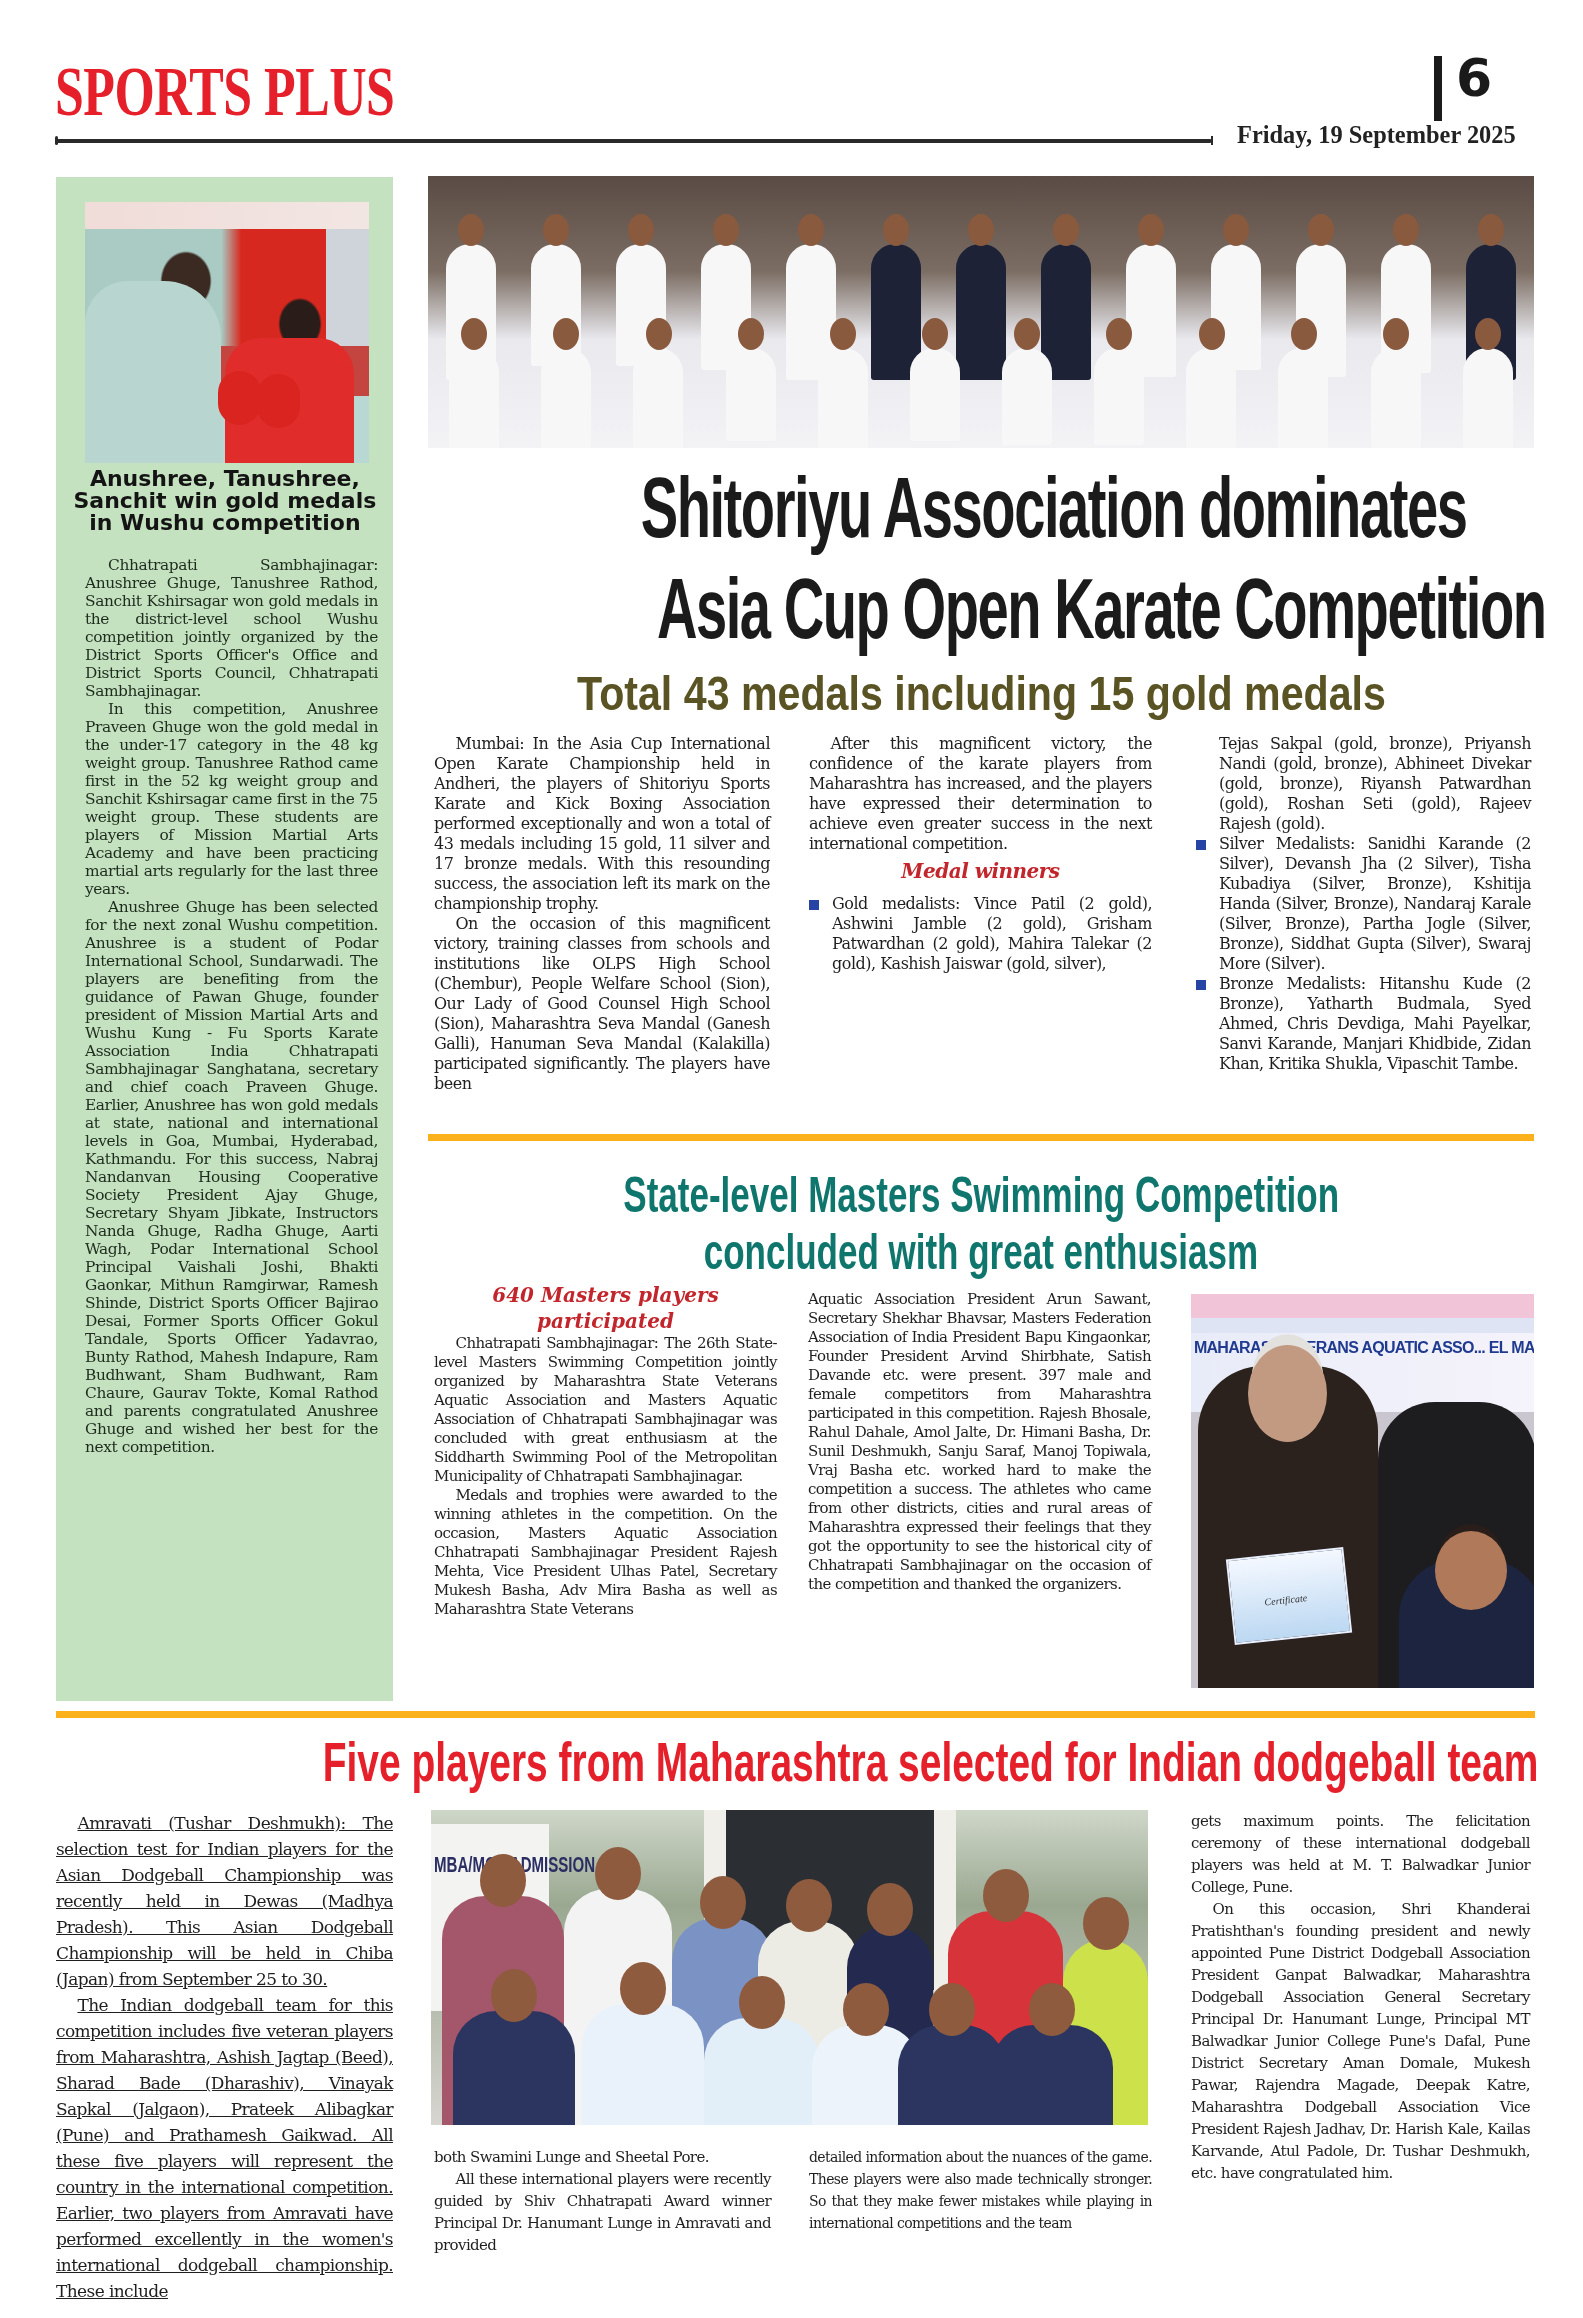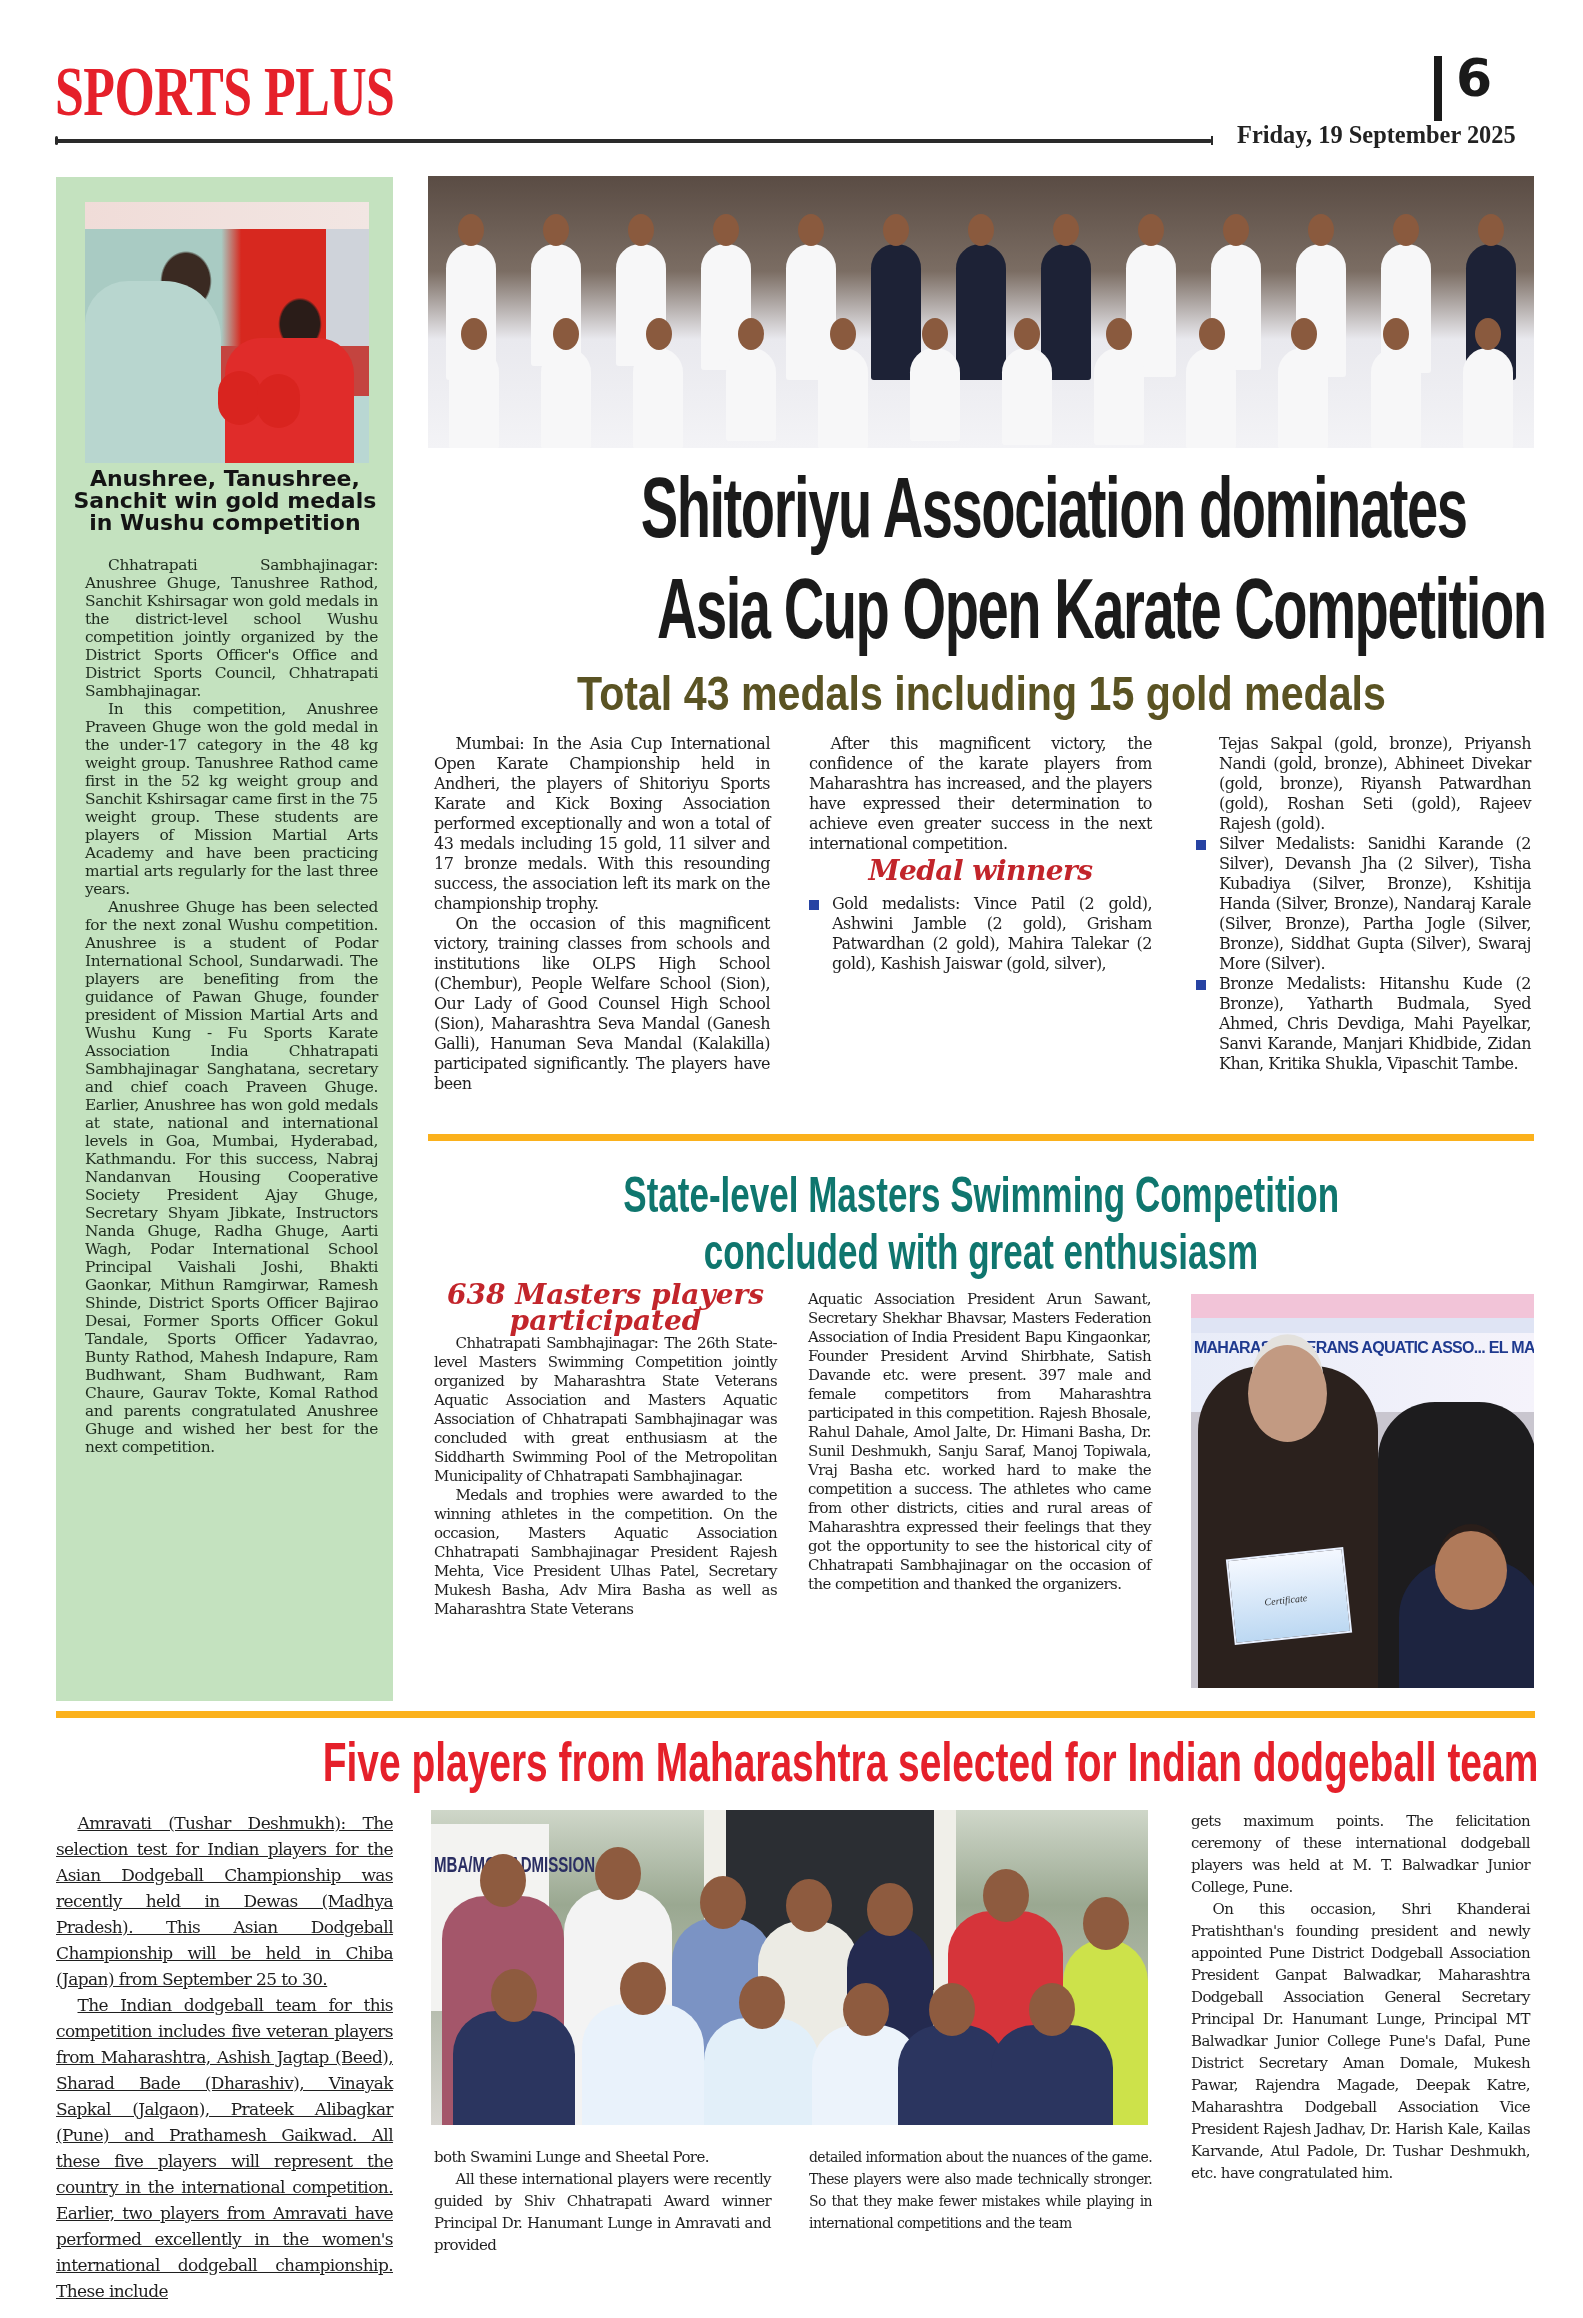--- a/index.html
+++ b/index.html
@@ -114,21 +114,21 @@
     position: absolute; font-size: 16px; line-height: 20px; text-align: justify;
     font-family: "DejaVu Serif", serif; color: #1f1f1f; letter-spacing: -0.5px;
   }
   .col p { text-indent: 21.5px; }
   .col p.noindent { text-indent: 0; }
   .k-col1 { left: 434px; top: 734px; width: 336px; }
   .k-col2 { left: 809px; top: 734px; width: 343px; }
   .k-col3 { left: 1196px; top: 734px; width: 335px; }
   .subhead-red {
     font-family: "DejaVu Serif", serif; font-style: italic; font-weight: bold;
-    color: #c2252b; text-align: center; font-size: 28px; line-height: 26px; margin: 4.3px 0 10px;
+    color: #c2252b; text-align: center; font-size: 20px; line-height: 26px; margin: 4.3px 0 10px;
   }
   .bullet { position: relative; padding-left: 23px; text-indent: 0 !important; }
   .bullet .sq {
     position: absolute; left: 0; top: 5.7px; width: 10px; height: 10px; background: #2743a3;
   }
   .continuation { padding-left: 23px; text-indent: 0 !important; }
 
   
   .orange-rule { position: absolute; height: 6.5px; background: #fbb11c; }
 
@@ -308,21 +308,21 @@
     <span>Bronze Medalists: Hitanshu Kude (2 Bronze), Yatharth Budmala, Syed Ahmed, Chris Devdiga, Mahi Payelkar, Sanvi Karande, Manjari Khidbide, Zidan Khan, Kritika Shukla, Vipaschit Tambe.</span>
   </p>
 </div>
 
 <div class="orange-rule" style="left:428px;top:1134px;width:1106px;"></div>
 
 <h1 class="swim-headline">
   <span>State-level Masters Swimming Competition</span><br>
   <span>concluded with great enthusiasm</span>
 </h1>
-<div class="s-kicker subhead-red">638 Masters players participated</div>
+<div class="s-kicker subhead-red">640 Masters players participated</div>
 <div class="col s-col1">
   <p>Chhatrapati Sambhajinagar: The 26th State-level Masters Swimming Competition jointly organized by Maharashtra State Veterans Aquatic Association and Masters Aquatic Association of Chhatrapati Sambhajinagar was concluded with great enthusiasm at the Siddharth Swimming Pool of the Metropolitan Municipality of Chhatrapati Sambhajinagar.</p>
   <p>Medals and trophies were awarded to the winning athletes in the competition. On the occasion, Masters Aquatic Association Chhatrapati Sambhajinagar President Rajesh Mehta, Vice President Ulhas Patel, Secretary Mukesh Basha, Adv Mira Basha as well as Maharashtra State Veterans</p>
 </div>
 <div class="col s-col2">
   <p class="noindent">Aquatic Association President Arun Sawant, Secretary Shekhar Bhavsar, Masters Federation Association of India President Bapu Kingaonkar, Founder President Arvind Shirbhate, Satish Davande etc. were present. 397 male and female competitors from Maharashtra participated in this competition. Rajesh Bhosale, Rahul Dahale, Amol Jalte, Dr. Himani Basha, Dr. Sunil Deshmukh, Sanju Saraf, Manoj Topiwala, Vraj Basha etc. worked hard to make the competition a success. The athletes who came from other districts, cities and rural areas of Maharashtra expressed their feelings that they got the opportunity to see the historical city of Chhatrapati Sambhajinagar on the occasion of the competition and thanked the organizers.</p>
 </div>
 <div class="swim-photo" title="Woman with medal receiving a certificate at the masters aquatic championship">
   <div class="banner"></div>
   <div class="banner-t">MAHARASH... TERANS AQUATIC ASSO... EL MASTERS AQUATIC ...IONSHIP 2025</div>

